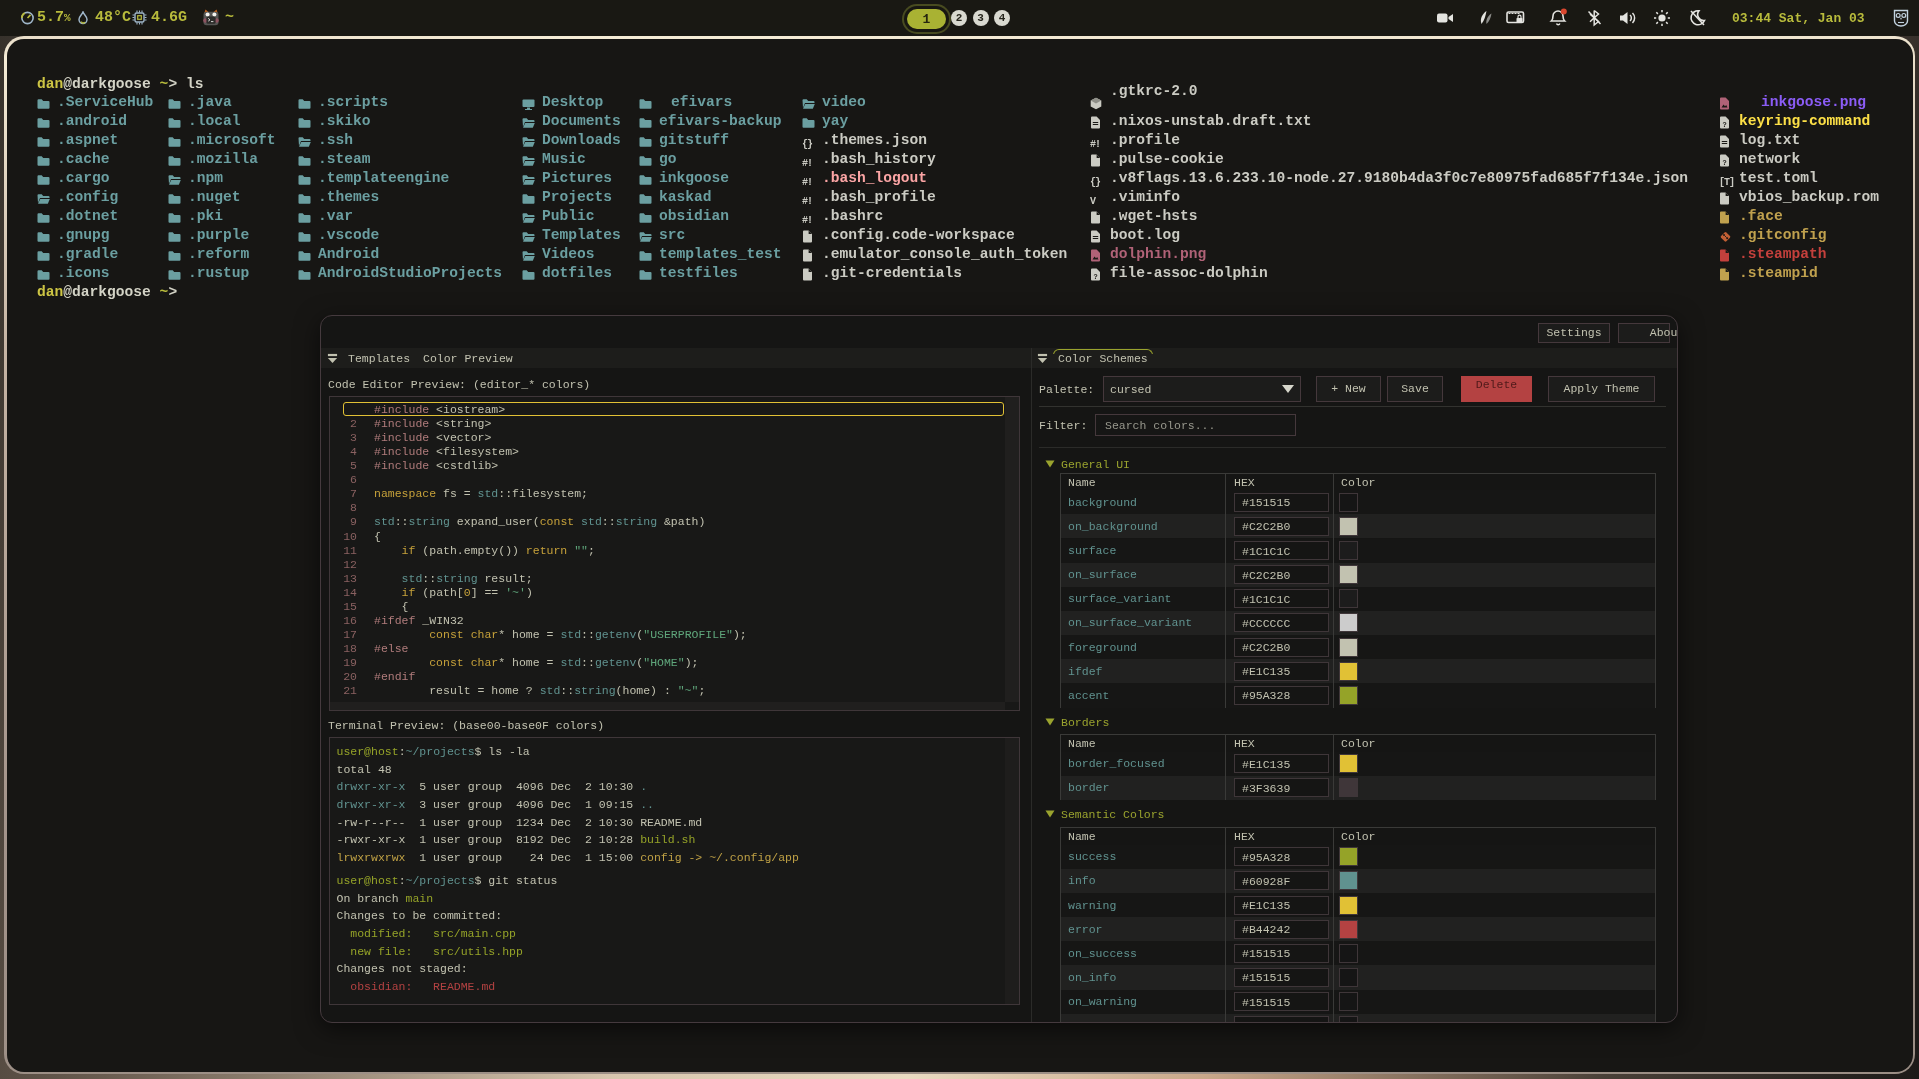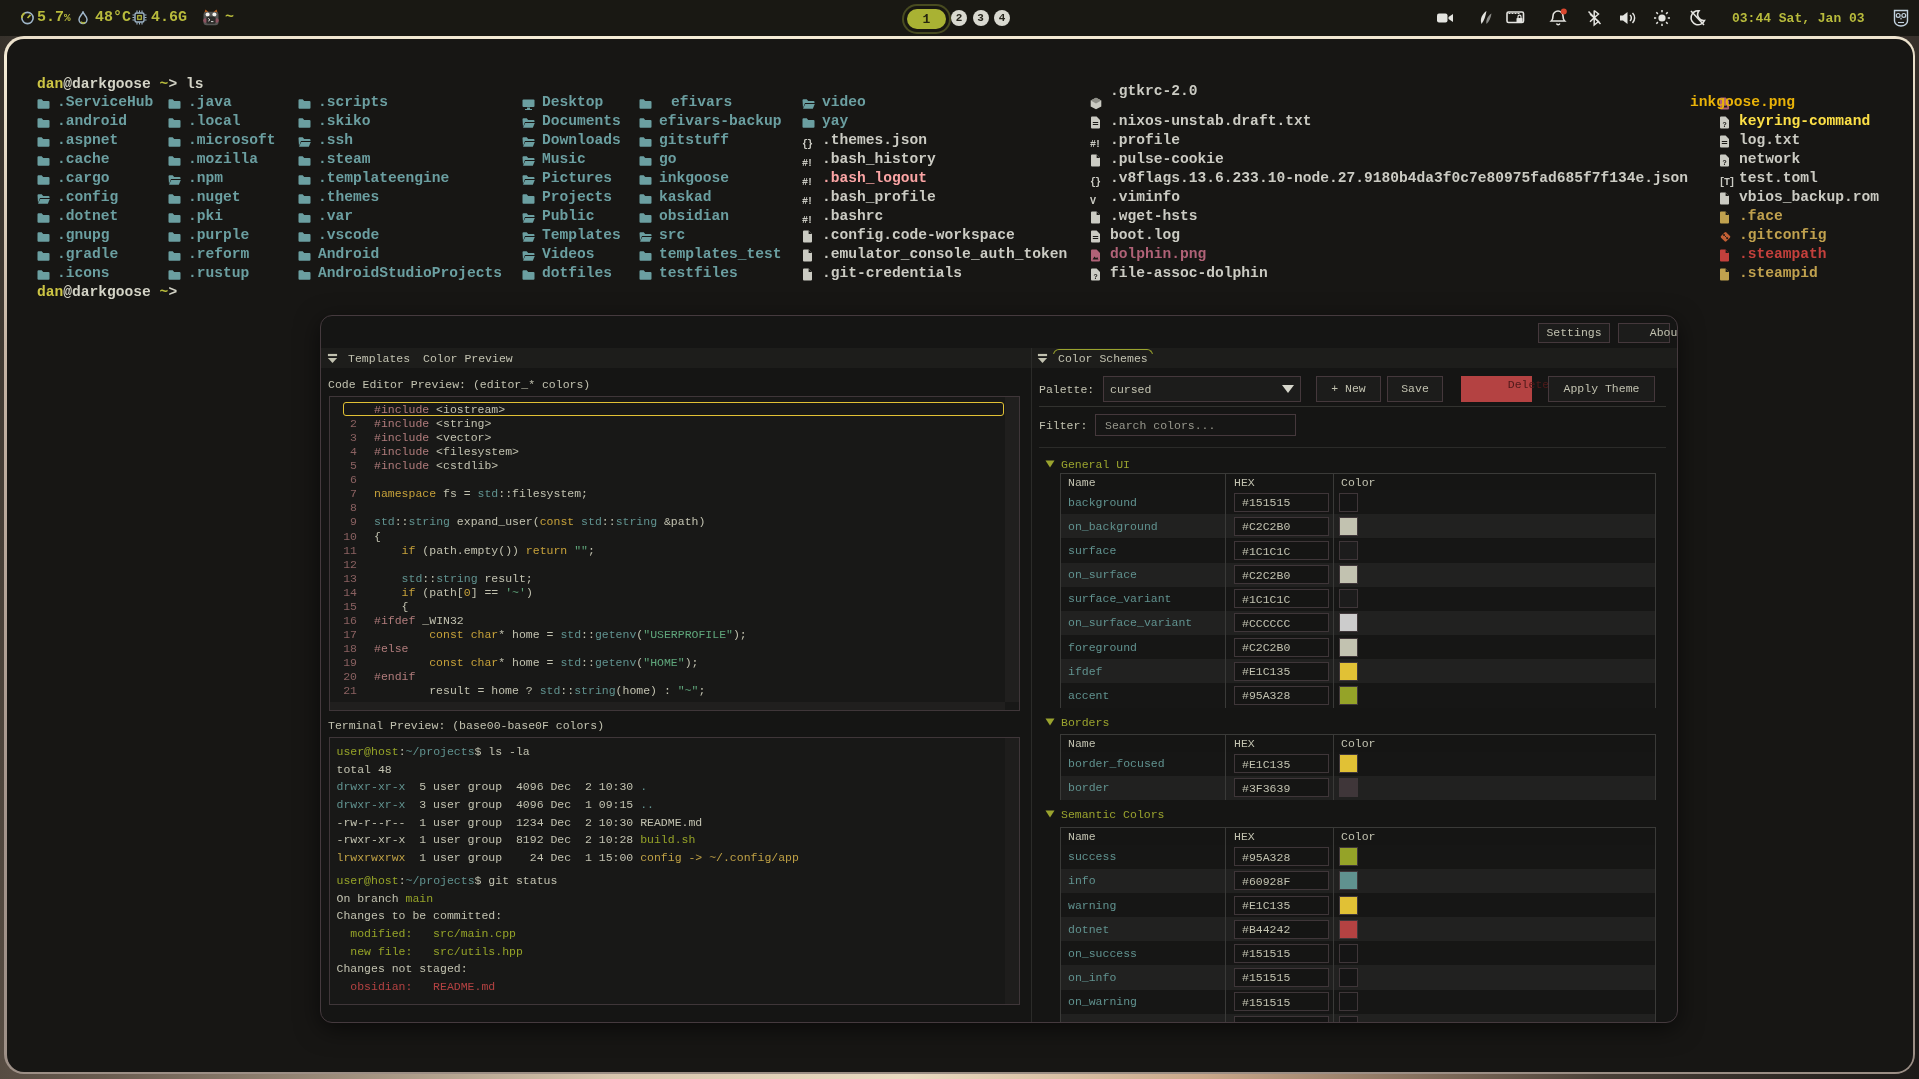--- a/index.html
+++ b/index.html
@@ -375,21 +375,21 @@
 <div class="tl" style="left:1110px;top:245.0px;color:#B06277">dolphin.png</div>
 <div class="abs" style="left:1090px;top:266.5px;width:16px;"><svg class="ig" width="11" height="13" viewBox="0 0 11 13">
       <path d="M1 1.5 a1 1 0 0 1 1-1 h4.6 L10 3.9 V11.5 a1 1 0 0 1-1 1 H2 a1 1 0 0 1-1-1 Z" fill="#CBCBC3"></path>
       <text x="5.5" y="10.5" font-size="7" font-weight="bold" fill="#1a1916" text-anchor="middle" font-family="Liberation Mono,monospace">?</text>
     </svg></div>
 <div class="tl" style="left:1110px;top:264.0px;color:#CBCBC3">file-assoc-dolphin</div>
 <div class="abs" style="left:1719px;top:95.5px;width:16px;"><svg class="ig" width="11" height="13" viewBox="0 0 11 13">
       <path d="M1 1.5 a1 1 0 0 1 1-1 h4.6 L10 3.9 V11.5 a1 1 0 0 1-1 1 H2 a1 1 0 0 1-1-1 Z" fill="#B06277"></path>
       <path d="M2.5 10.5 l2-3 1.5 1.7 1.2-1.2 1.3 2.5 Z" fill="#1a1916"></path>
     </svg></div>
-<div class="tl" style="left:1690px;top:93.0px;color:#eab308">inkgoose.png</div>
+<div class="tl" style="left:1761px;top:93.0px;color:#8b5cf6">inkgoose.png</div>
 <div class="abs" style="left:1719px;top:114.5px;width:16px;"><svg class="ig" width="11" height="13" viewBox="0 0 11 13">
       <path d="M1 1.5 a1 1 0 0 1 1-1 h4.6 L10 3.9 V11.5 a1 1 0 0 1-1 1 H2 a1 1 0 0 1-1-1 Z" fill="#CBCBC3"></path>
       <text x="5.5" y="10.5" font-size="7" font-weight="bold" fill="#1a1916" text-anchor="middle" font-family="Liberation Mono,monospace">?</text>
     </svg></div>
 <div class="tl" style="left:1739px;top:112.0px;color:#fde047">keyring-command</div>
 <div class="abs" style="left:1719px;top:133.5px;width:16px;"><svg class="ig" width="11" height="13" viewBox="0 0 11 13">
       <path d="M1 1.5 a1 1 0 0 1 1-1 h4.6 L10 3.9 V11.5 a1 1 0 0 1-1 1 H2 a1 1 0 0 1-1-1 Z" fill="#CBCBC3"></path>
       <rect x="2.8" y="6" width="5.4" height="1" fill="#1a1916"></rect>
       <rect x="2.8" y="8" width="5.4" height="1" fill="#1a1916"></rect>
     </svg></div>
@@ -513,21 +513,21 @@
     <div class="abs" style="left:782px;top:60px;width:198px;height:26px;background:#1c1c1b;border:1px solid #45383C;"></div>
     <div class="tc" style="left:789px;top:67px;font:11.5px/13px 'Liberation Mono',monospace;color:#C2C2B0">cursed</div>
     <svg width="14" height="10" viewBox="0 0 14 10" style="position:absolute;left:960px;top:68px">
       <path d="M1 1 h12 L7 9 Z" fill="#D6D6CB"></path>
     </svg>
     <div class="abs" style="left:995px;top:60px;width:65px;height:26px;background:#1c1c1b;border:1px solid #45383C;"></div>
     <div class="tc" style="left:995px;top:60px;width:65px;height:26px;display:flex;align-items:center;justify-content:center;font:11.5px/1 'Liberation Mono',monospace;color:#C2C2B0">+ New</div>
     <div class="abs" style="left:1066px;top:60px;width:56px;height:26px;background:#1c1c1b;border:1px solid #45383C;"></div>
     <div class="tc" style="left:1066px;top:60px;width:56px;height:26px;display:flex;align-items:center;justify-content:center;font:11.5px/1 'Liberation Mono',monospace;color:#C2C2B0">Save</div>
     <div class="abs" style="left:1140px;top:60px;width:71px;height:26px;background:#B44242;border:1px solid #B44242;"></div>
-    <div class="tc" style="left:1172px;top:60px;width:71px;height:18px;display:flex;align-items:center;justify-content:center;font:11.5px/1 'Liberation Mono',monospace;color:#4F1A1A">Delete</div>
+    <div class="tc" style="left:1140px;top:60px;width:71px;height:18px;display:flex;align-items:center;justify-content:center;font:11.5px/1 'Liberation Mono',monospace;color:#4F1A1A">Delete</div>
     <div class="abs" style="left:1227px;top:60px;width:107px;height:26px;background:#1c1c1b;border:1px solid #45383C;"></div>
     <div class="tc" style="left:1227px;top:60px;width:107px;height:26px;display:flex;align-items:center;justify-content:center;font:11.5px/1 'Liberation Mono',monospace;color:#C2C2B0">Apply Theme</div>
     <div class="abs" style="left:718px;top:90px;width:627px;height:1px;background:#32322F;"></div>
     <div class="tc" style="left:718px;top:103px;font:11.5px/13px 'Liberation Mono',monospace;color:#C2C2B0">Filter:</div>
     <div class="abs" style="left:774px;top:98px;width:201px;height:22px;background:#161615;border:1px solid #45383C;"></div>
     <div class="tc" style="left:784px;top:103px;font:11.5px/13px 'Liberation Mono',monospace;color:#98988D">Search colors...</div>
     <div class="abs" style="left:718px;top:131px;width:627px;height:1px;background:#2B2B29;"></div>
     <svg width="10" height="10" viewBox="0 0 10 10" style="position:absolute;left:724px;top:143px">
       <path d="M0.5 1.5 h9 L5 8.5 Z" fill="#9AA32E"></path>
     </svg>
@@ -655,21 +655,21 @@
     <div class="abs" style="left:740px;top:577.0px;width:594px;height:24.15px;background:#161615;"></div>
     <div class="abs" style="left:904px;top:577.0px;width:1px;height:24.15px;background:#3A3A38;"></div>
     <div class="abs" style="left:1012px;top:577.0px;width:1px;height:24.15px;background:#3A3A38;"></div>
     <div class="tc" style="left:747px;top:582.5px;font:11.5px/13px 'Liberation Mono',monospace;color:#60928F">warning</div>
     <div class="abs" style="left:913px;top:579.5px;width:95px;height:19px;background:#151514;border:1px solid #3F3639;"></div>
     <div class="tc" style="left:921px;top:583.0px;font:11.5px/13px 'Liberation Mono',monospace;color:#C2C2B0">#E1C135</div>
     <div class="abs" style="left:1018px;top:579.5px;width:19px;height:19px;background:#E1C135;border:1px solid #3F3639;"></div>
     <div class="abs" style="left:740px;top:601.15px;width:594px;height:24.15px;background:#212120;"></div>
     <div class="abs" style="left:904px;top:601.15px;width:1px;height:24.15px;background:#3A3A38;"></div>
     <div class="abs" style="left:1012px;top:601.15px;width:1px;height:24.15px;background:#3A3A38;"></div>
-    <div class="tc" style="left:747px;top:606.65px;font:11.5px/13px 'Liberation Mono',monospace;color:#60928F">dotnet</div>
+    <div class="tc" style="left:747px;top:606.65px;font:11.5px/13px 'Liberation Mono',monospace;color:#60928F">error</div>
     <div class="abs" style="left:913px;top:603.65px;width:95px;height:19px;background:#151514;border:1px solid #3F3639;"></div>
     <div class="tc" style="left:921px;top:607.15px;font:11.5px/13px 'Liberation Mono',monospace;color:#C2C2B0">#B44242</div>
     <div class="abs" style="left:1018px;top:603.65px;width:19px;height:19px;background:#B44242;border:1px solid #3F3639;"></div>
     <div class="abs" style="left:740px;top:625.3px;width:594px;height:24.15px;background:#161615;"></div>
     <div class="abs" style="left:904px;top:625.3px;width:1px;height:24.15px;background:#3A3A38;"></div>
     <div class="abs" style="left:1012px;top:625.3px;width:1px;height:24.15px;background:#3A3A38;"></div>
     <div class="tc" style="left:747px;top:630.8px;font:11.5px/13px 'Liberation Mono',monospace;color:#60928F">on_success</div>
     <div class="abs" style="left:913px;top:627.8px;width:95px;height:19px;background:#151514;border:1px solid #3F3639;"></div>
     <div class="tc" style="left:921px;top:631.3px;font:11.5px/13px 'Liberation Mono',monospace;color:#C2C2B0">#151515</div>
     <div class="abs" style="left:1018px;top:627.8px;width:19px;height:19px;background:#151515;border:1px solid #3F3639;"></div>

